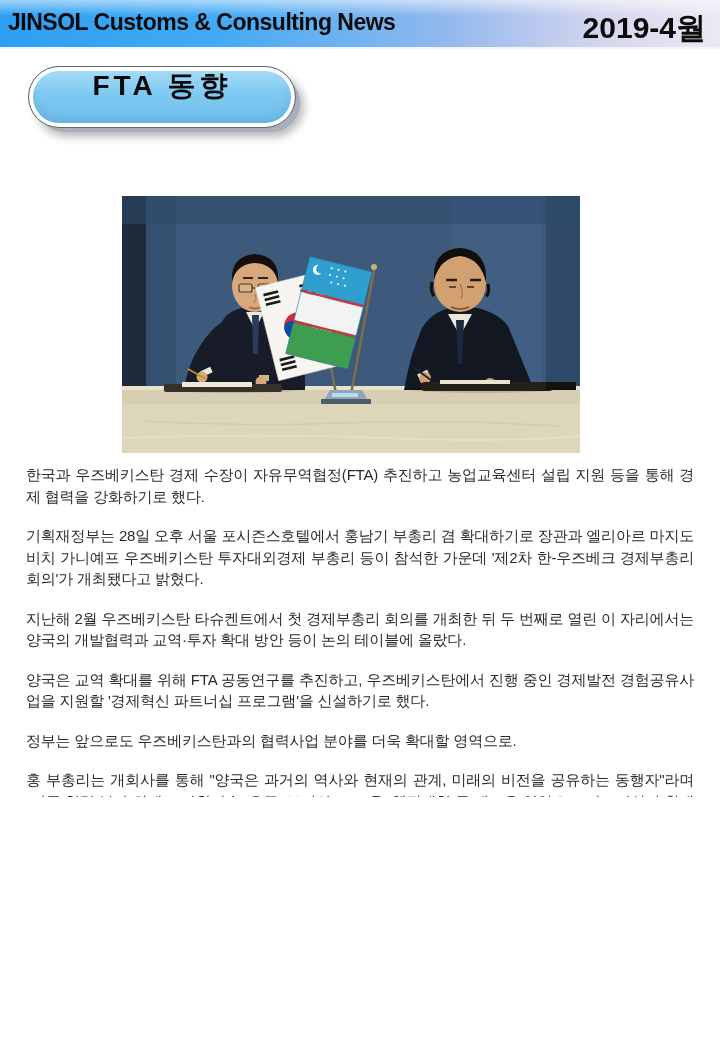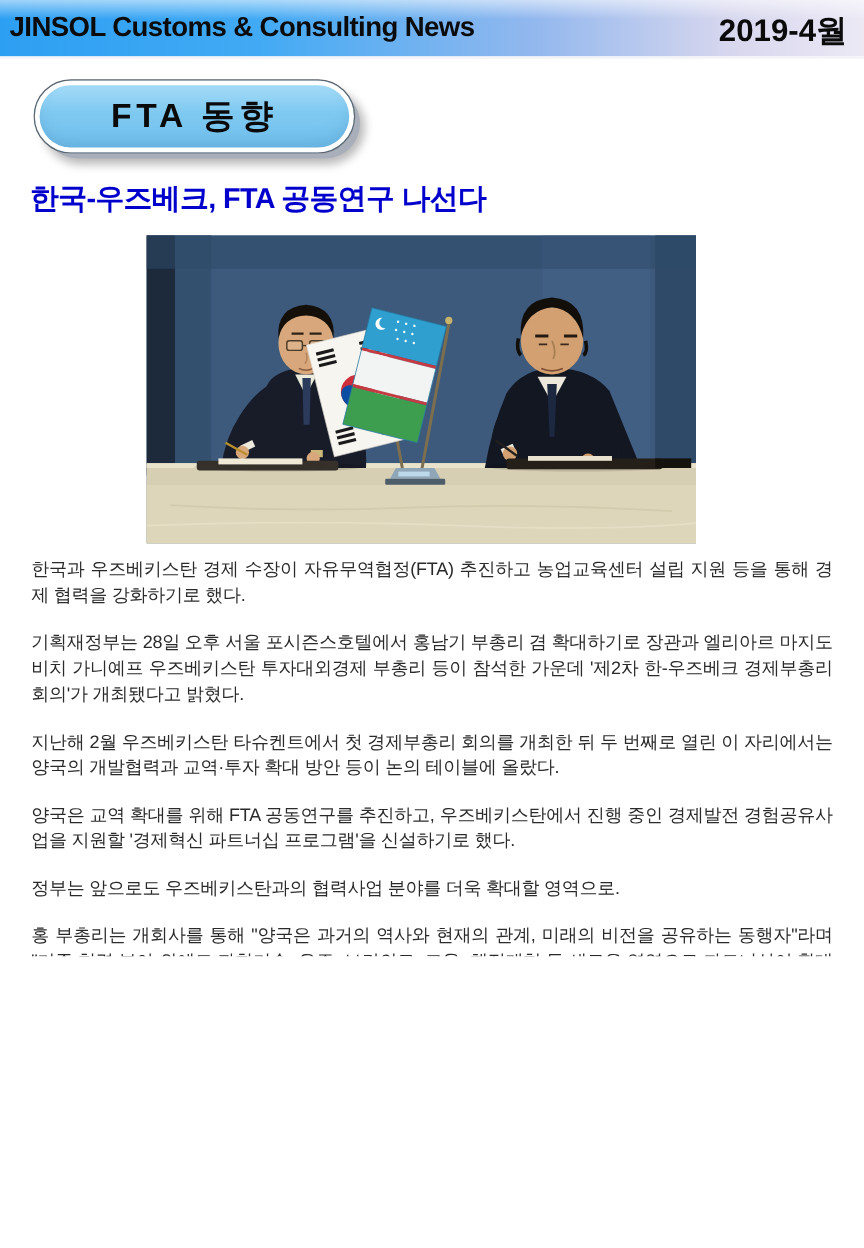--- a/index.html
+++ b/index.html
@@ -13,30 +13,30 @@
     background:
       linear-gradient(180deg, rgba(255,255,255,.55) 0%, rgba(255,255,255,0) 34%),
       linear-gradient(90deg, var(--header-blue) 0%, #42aaf4 30%, #93b8ee 62%, #d6d6ee 84%, #ece9f5 100%);
     border-bottom:2px solid #f4f4f8;
   }
   .header-title{
     position:absolute;left:8px;top:9px;font-size:23px;font-weight:800;
     letter-spacing:-0.5px;color:#0b0b0b;white-space:nowrap;
   }
   .header-issue{
-    position:absolute;right:14px;top:8px;font-size:26px;font-weight:800;color:#0b0b0b;
+    position:absolute;right:14px;top:8px;font-size:30px;font-weight:800;color:#0b0b0b;
   }
   
   .badge{
     position:absolute;left:28px;top:66px;width:266px;height:60px;border-radius:32px;
     background:linear-gradient(180deg,#aadef8 0%, var(--badge-fill) 45%, #6fbfed 100%);
     border:1px solid #5d646e;
     box-shadow: inset 0 0 0 4px #ffffff, inset 0 -8px 12px rgba(70,130,180,.30),
                 6px 6px 0 -2px #a9afba, 8px 9px 8px rgba(0,0,0,.28);
-    display:flex;align-items:center;justify-content:center;
+    display:flex;align-items:flex-start;justify-content:center;
   }
   .badge-label{font-size:28px;font-weight:800;letter-spacing:4px;color:#0a0a0a;}
   
   .headline{
     position:absolute;left:25px;top:149px;width:670px;
     font-size:24px;font-weight:800;letter-spacing:-0.5px;color:var(--headline-blue);
     white-space:nowrap;
   }
   
   .photo{position:absolute;left:122px;top:196px;width:458px;height:257px;}
@@ -63,21 +63,20 @@
 
   <div class="header">
     <div class="header-title">JINSOL Customs &amp; Consulting News</div>
     <div class="header-issue">2019-4월</div>
   </div>
 
   <div class="badge">
     <span class="badge-label">FTA 동향</span>
   </div>
 
-  <div class="headline">한국-우즈베크, FTA 공동연구 나선다</div>
 
   <div class="photo" role="img" aria-label="한국과 우즈베키스탄 부총리가 태극기와 우즈베키스탄 국기 앞에서 문서에 서명하는 모습">
     <svg viewBox="0 0 458 257">
 
       <rect width="458" height="257" fill="#3d5a7c"></rect>
       <rect x="0" y="0" width="24" height="200" fill="#1c2a3c"></rect>
       <rect x="24" y="0" width="30" height="200" fill="#33506f"></rect>
       <rect x="330" y="0" width="90" height="195" fill="#46648c" opacity="0.45"></rect>
       <rect x="424" y="0" width="34" height="200" fill="#2e4a68"></rect>
       <rect x="0" y="0" width="458" height="28" fill="#2f4a6a" opacity="0.55"></rect>

